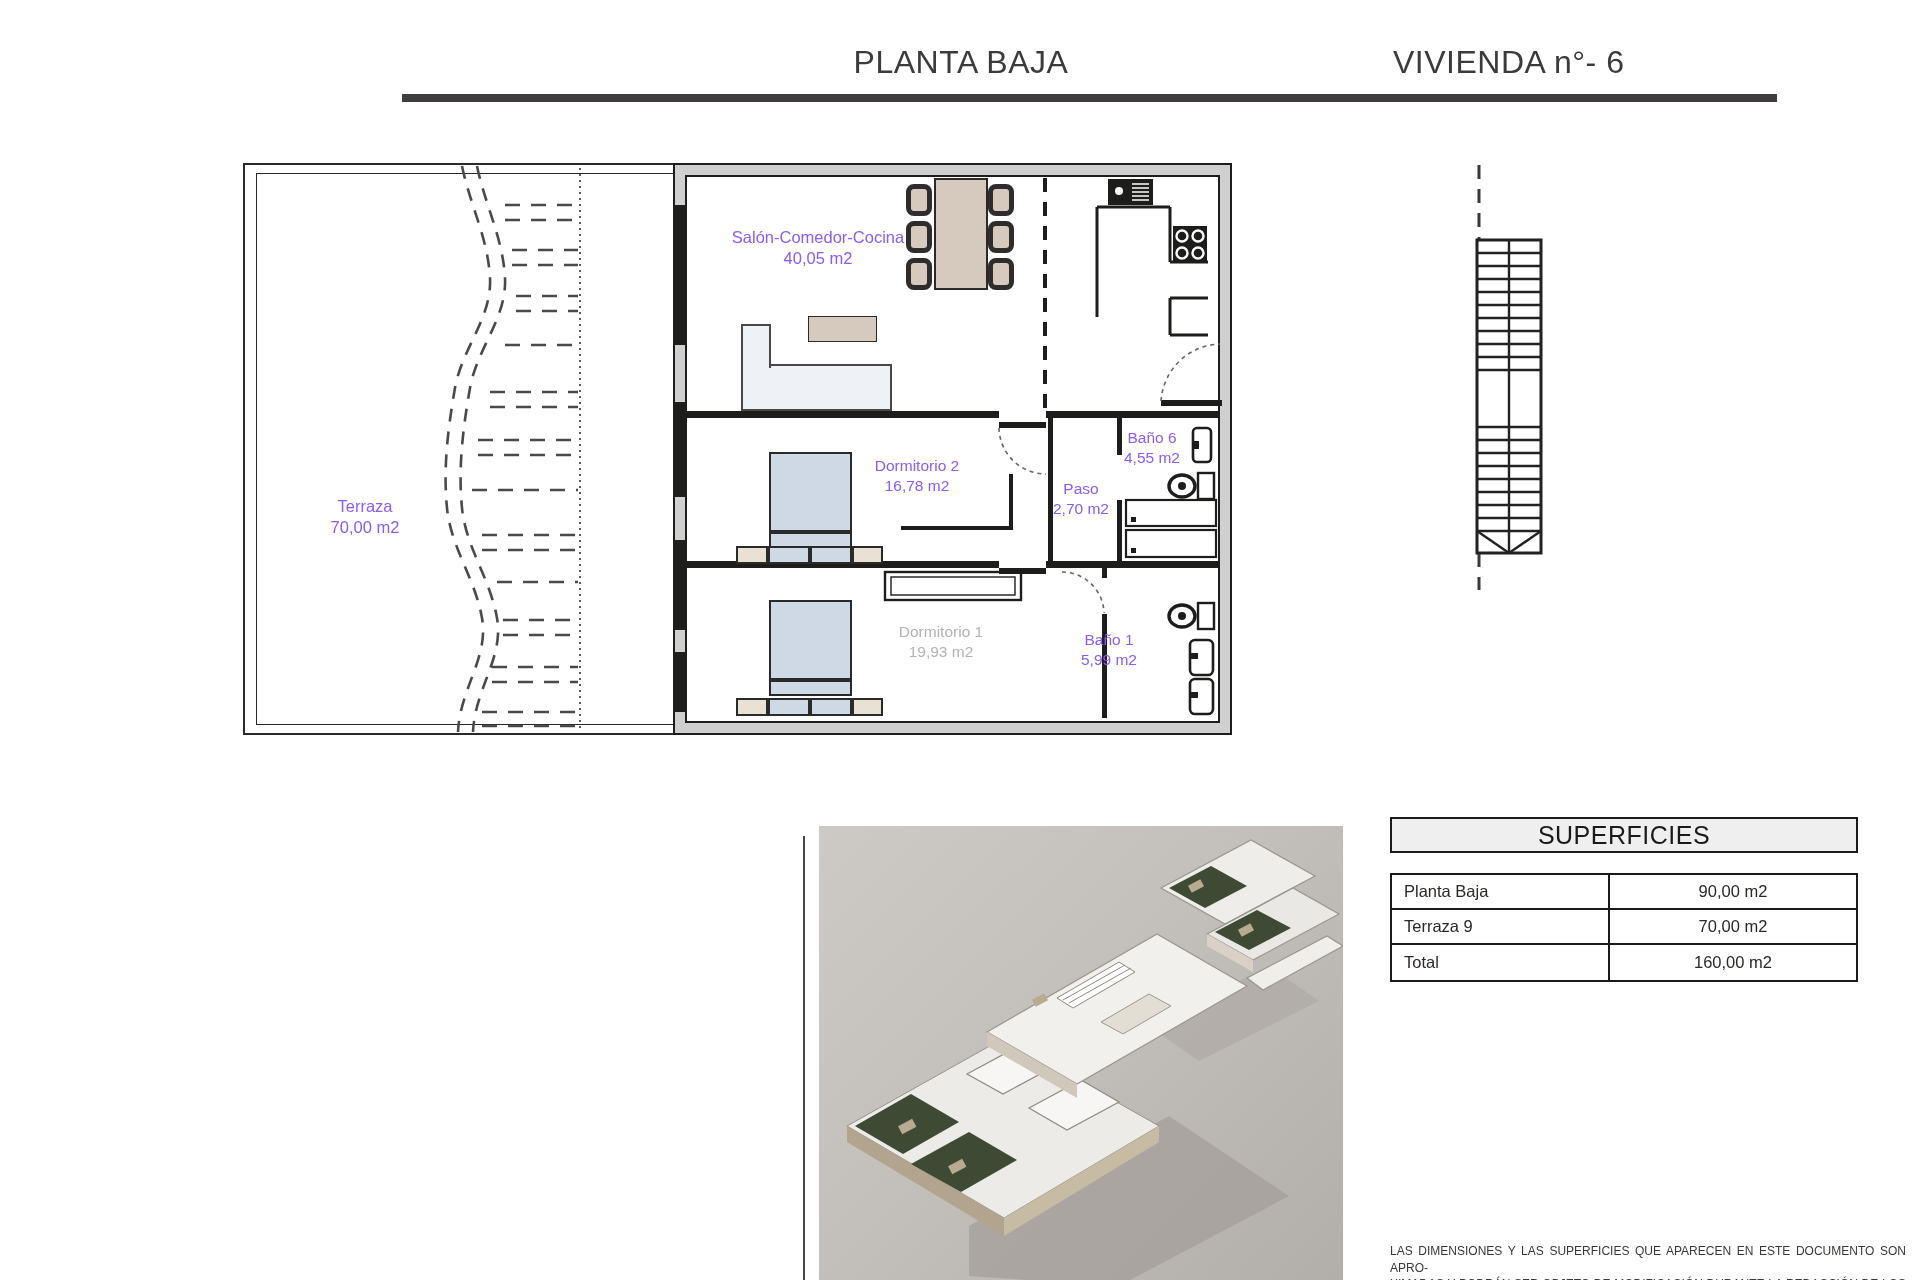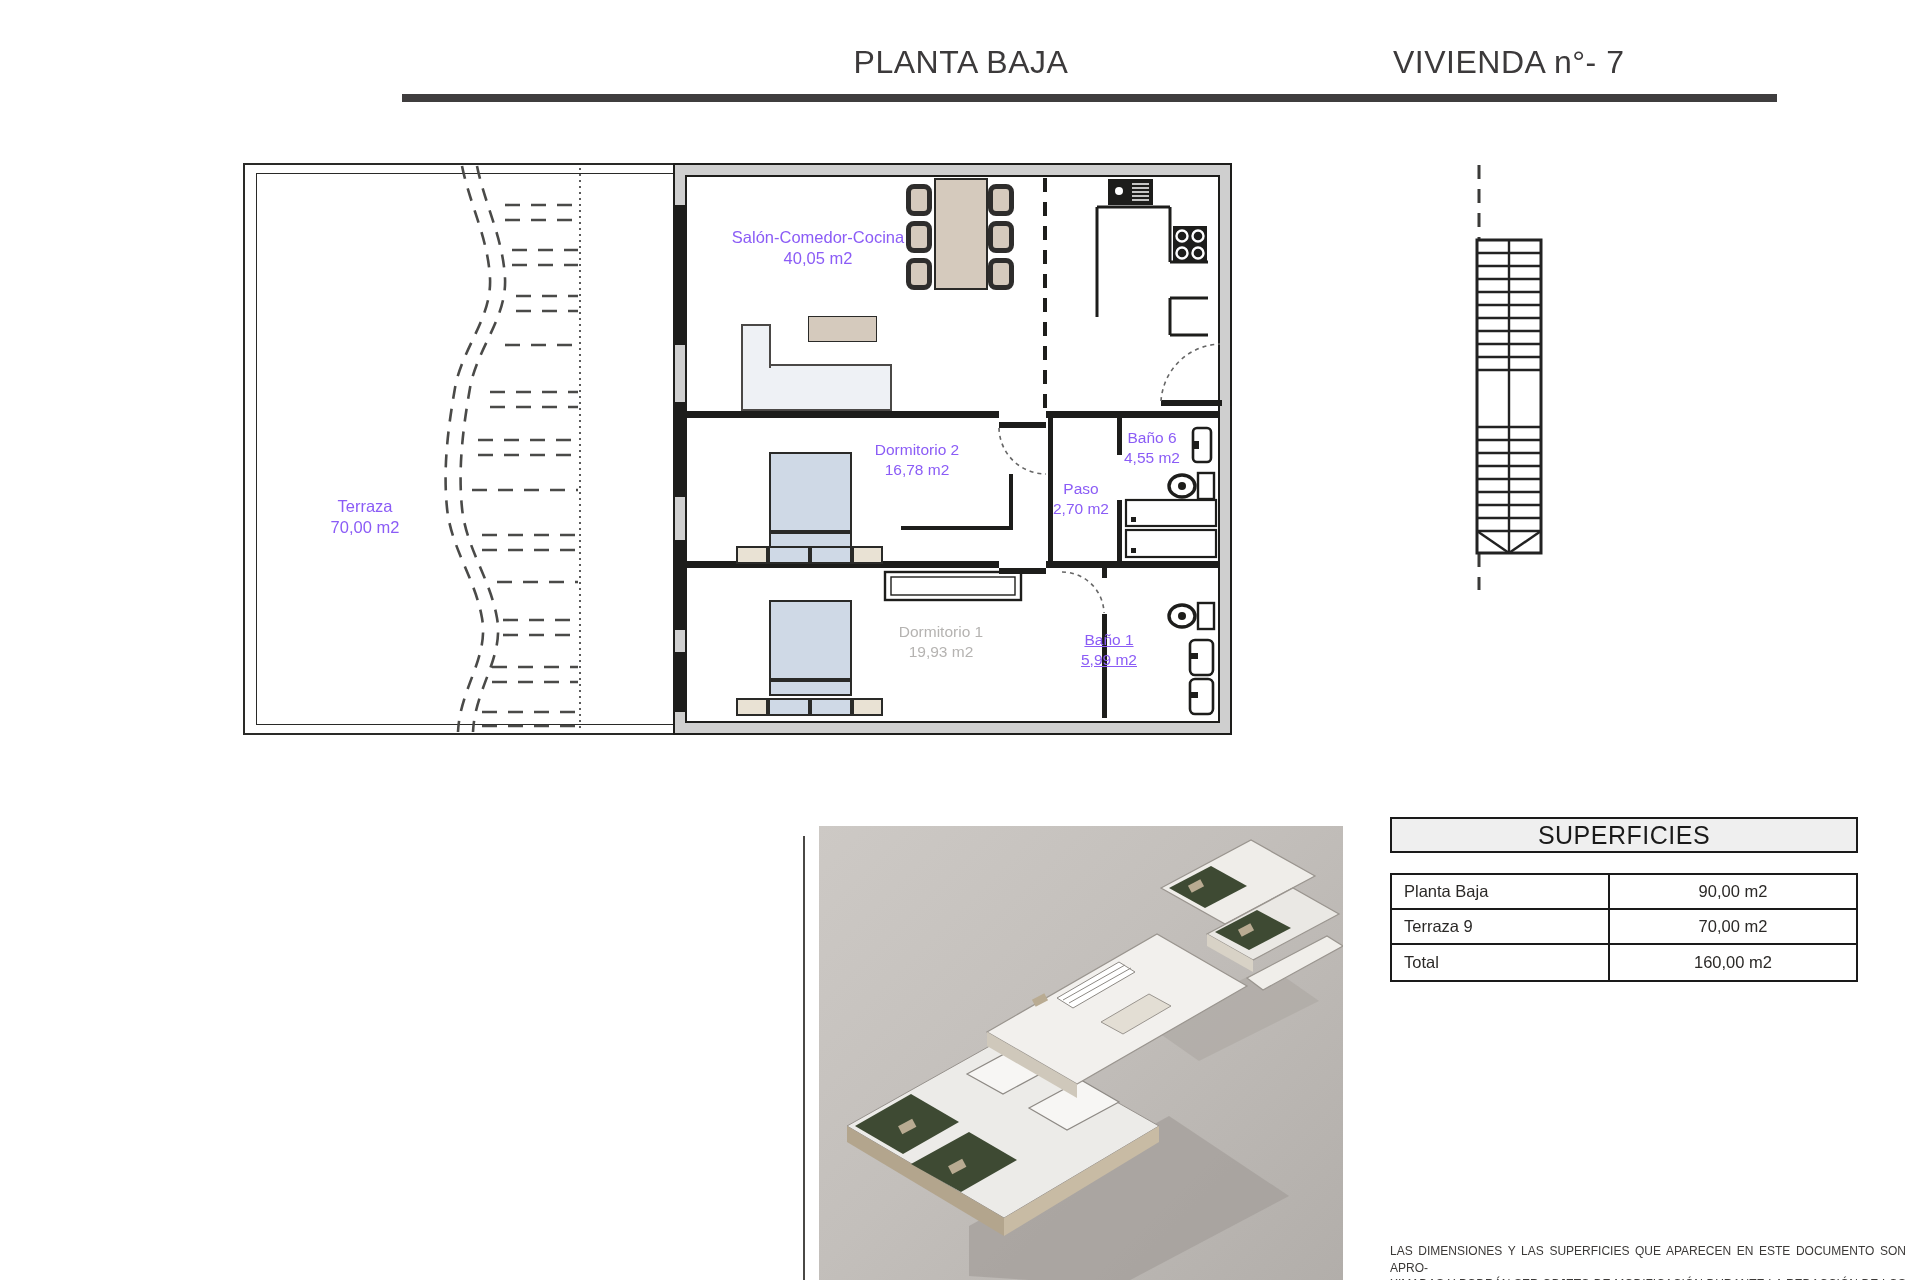--- a/index.html
+++ b/index.html
@@ -41,21 +41,21 @@
   
   .disclaimer{position:absolute;width:516px;font-size:12px;line-height:16.5px;color:#3b3937;}
   .disclaimer .jline{text-align:justify;text-align-last:justify;white-space:normal;}
 </style>
 </head>
 <body>
 
 <div id="page">
 
   <div class="abs title" style="left:811px;top:44px;width:300px;text-align:center;">PLANTA BAJA</div>
-  <div class="abs title" style="left:1393px;top:44px;width:260px;">VIVIENDA n°- 7</div>
+  <div class="abs title" style="left:1393px;top:44px;width:260px;">VIVIENDA n°- 6</div>
   <div class="abs rule" style="left:402px;top:94px;width:1375px;height:8px;"></div>
 
   <div class="terrace" style="left:243px;top:163px;width:447px;height:572px;">
     <div class="terrace-inner"></div>
   </div>
   <div class="room-label big" style="left:290px;top:496px;width:150px;">
     <div>Terraza</div>
     <div>70,00 m2</div>
   </div>
 
@@ -105,37 +105,37 @@
   <div class="bed" style="left:769px;top:680px;width:83px;height:16px;"></div>
   <div class="block-beige" style="left:736px;top:698px;width:32px;height:18px;"></div>
   <div class="block-blue" style="left:768px;top:698px;width:42px;height:18px;"></div>
   <div class="block-blue" style="left:810px;top:698px;width:42px;height:18px;"></div>
   <div class="block-beige" style="left:852px;top:698px;width:31px;height:18px;"></div>
 
   <div class="room-label big" style="left:718px;top:227px;width:200px;">
     <div>Salón-Comedor-Cocina</div>
     <div>40,05 m2</div>
   </div>
-  <div class="room-label" style="left:857px;top:440px;width:120px;">
+  <div class="room-label" style="left:857px;top:456px;width:120px;">
     <div>Dormitorio 2</div>
     <div>16,78 m2</div>
   </div>
   <div class="room-label" style="left:1040px;top:479px;width:82px;">
     <div>Paso</div>
     <div>2,70 m2</div>
   </div>
   <div class="room-label" style="left:1112px;top:428px;width:80px;">
     <div>Baño 6</div>
     <div>4,55 m2</div>
   </div>
   <div class="room-label faint" style="left:881px;top:622px;width:120px;">
     <div>Dormitorio 1</div>
     <div>19,93 m2</div>
   </div>
-  <div class="room-label" style="left:1069px;top:630px;width:80px;text-decoration:underline;">
+  <div class="room-label" style="left:1069px;top:630px;width:80px;">
     <div>Baño 1</div>
     <div>5,99 m2</div>
   </div>
 
   <svg class="abs" width="1920" height="1280" viewBox="0 0 1920 1280" style="left:0;top:0;pointer-events:none;">
 
     <g stroke="#4a4a48" stroke-width="2.6" fill="none" stroke-dasharray="13 10">
       <path d="M462,166 C470,205 488,238 490,278 C492,318 462,348 455,388 C448,428 443,468 447,508 C451,548 475,578 482,618 C489,658 460,688 458,732"></path>
       <path d="M477,166 C485,205 503,238 505,278 C507,318 477,348 470,388 C463,428 458,468 462,508 C466,548 490,578 497,618 C504,658 475,688 473,732"></path>
     </g>

